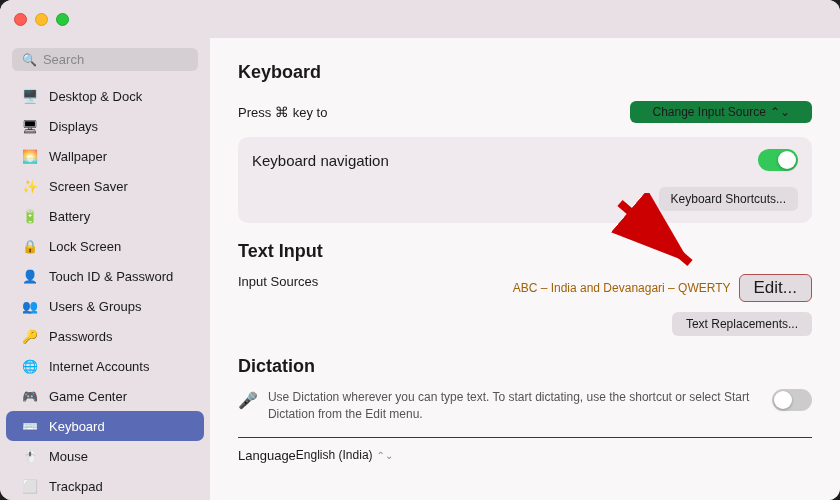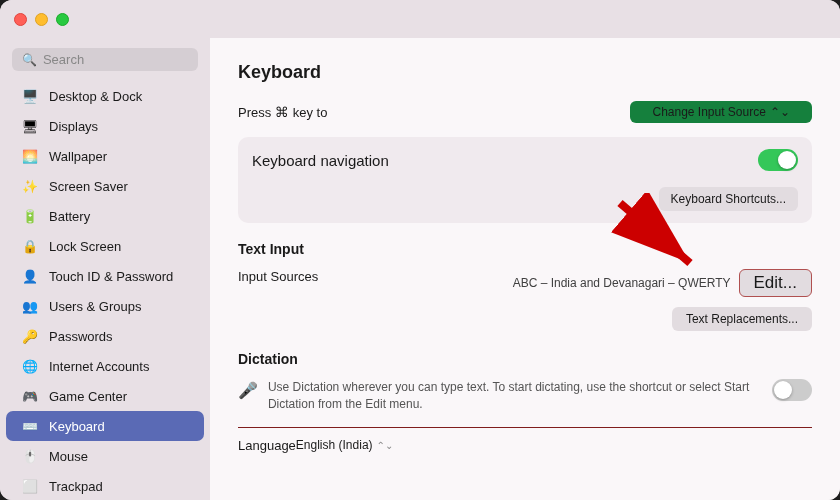--- a/index.html
+++ b/index.html
@@ -158,21 +158,21 @@
       border-radius: 6px;
       padding: 5px 12px;
       font-size: 12px;
       cursor: pointer;
       color: #1a1a1a;
       border: none;
       margin-top: 8px;
       float: right;
     }
     .section-title {
-      font-size: 14px;
+      font-size: 18px;
       font-weight: 600;
       color: #1a1a1a;
       margin-bottom: 12px;
     }
     .text-input-section {
       margin-bottom: 20px;
     }
     .input-row {
       display: flex;
       align-items: flex-start;
@@ -180,21 +180,21 @@
       margin-bottom: 10px;
     }
     .input-row-label { font-size: 13px; color: #1a1a1a; }
     .input-row-right {
       display: flex;
       align-items: center;
       gap: 8px;
     }
     .input-source-text {
       font-size: 12px;
-      color: #404040;
+      color: #a16207;
     }
     .edit-btn {
       background: #e2dce0;
       border: 1.5px solid #b05050;
       border-radius: 6px;
       padding: 3px 14px;
       font-size: 17px;
       cursor: pointer;
       color: #1a1a1a;
       font-weight: 500;

